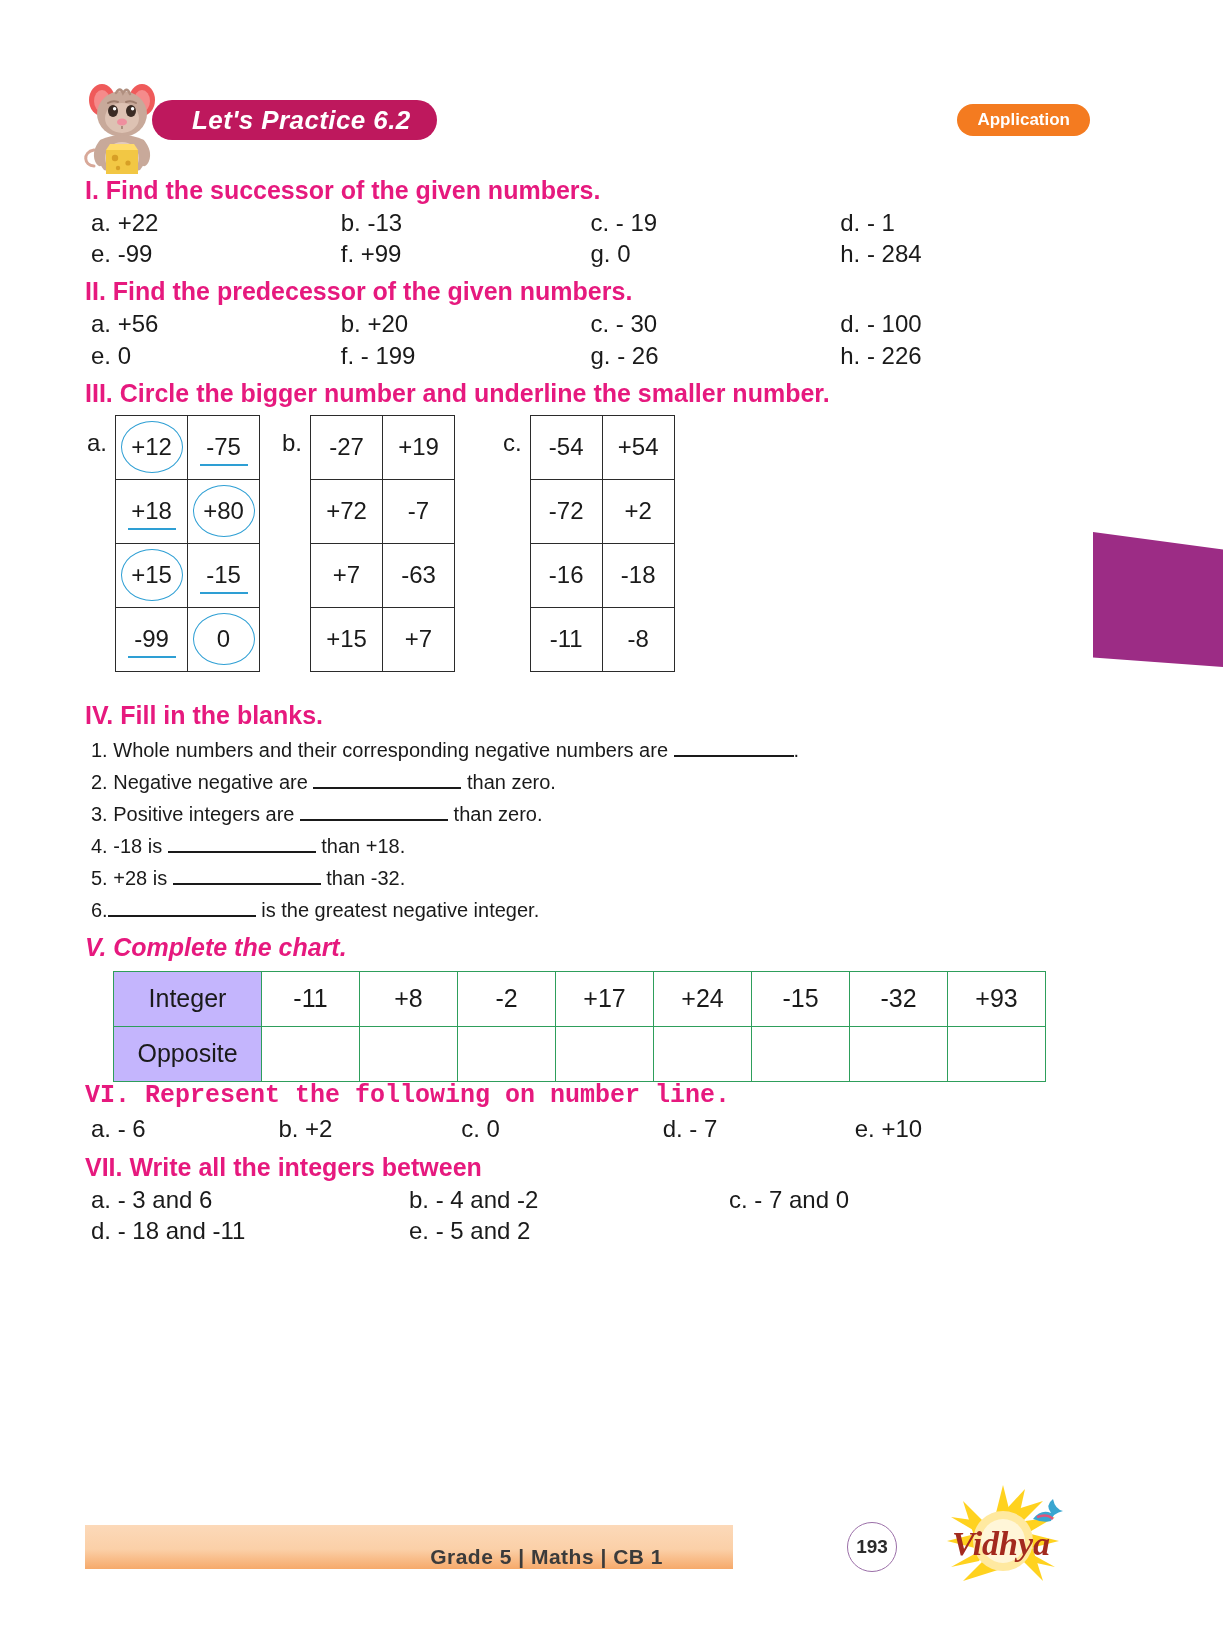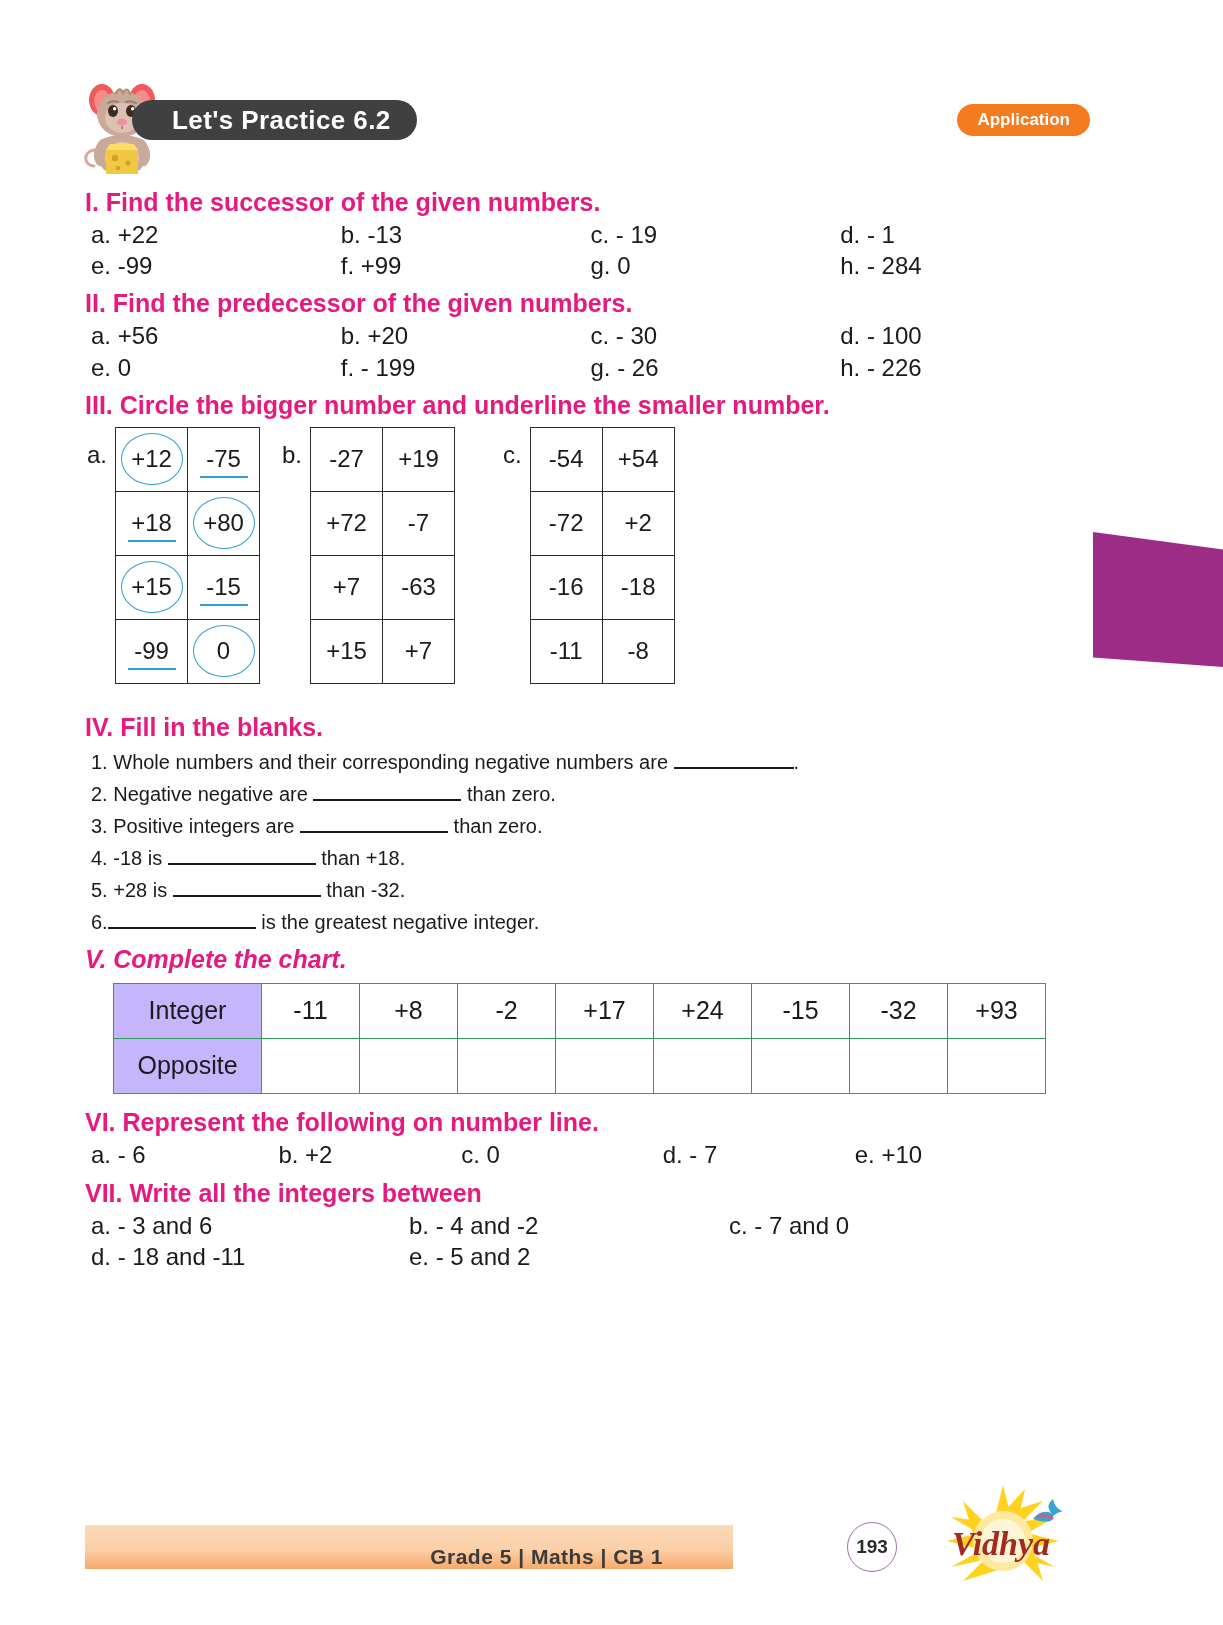--- a/index.html
+++ b/index.html
@@ -39,32 +39,33 @@
   }
   .mascot {
     position: absolute;
     left: 0;
     top: 0;
     width: 86px;
     height: 100px;
   }
   .practice-pill {
     position: absolute;
-    left: 52px;
+    left: 72px;
     top: 22px;
     height: 40px;
-    background: #404040;
+    background: #be185d;
     border-radius: 20px;
     padding: 0 26px 0 40px;
     display: flex;
     align-items: center;
     color: #ffffff;
     font-size: 26px;
     font-weight: bold;
     letter-spacing: 0.4px;
+    font-style: italic;
     white-space: nowrap;
   }
   .application-pill {
     position: absolute;
     right: 0;
     top: 26px;
     height: 32px;
     background: #F47B20;
     border-radius: 16px;
     padding: 0 20px;
@@ -85,26 +86,26 @@
   }
 
   .q-heading {
     color: #E6197E;
     font-size: 25px;
     font-weight: bold;
     line-height: 1.12;
     margin: 0 0 4px 0;
     white-space: nowrap;
   }
-  .sec-I    { margin-top: 16px; }
+  .sec-I    { margin-top: 4px; }
   .sec-II   { margin-top: 11px; }
   .sec-III  { margin-top: 11px; }
   .sec-IV   { margin-top: 28px; }
   .sec-V    { margin-top: 12px; font-style: italic; }
-  .sec-VI   { margin-top: 14px; }
+  .sec-VI   { margin-top: 0; font-family: Liberation Mono, monospace; }
   .sec-VII  { margin-top: 12px; }
 
   .row {
     display: flex;
     font-size: 24px;
     color: #1a1a1a;
     line-height: 1.05;
     margin: 6px 0 0 6px;
   }
   .row .cell {

